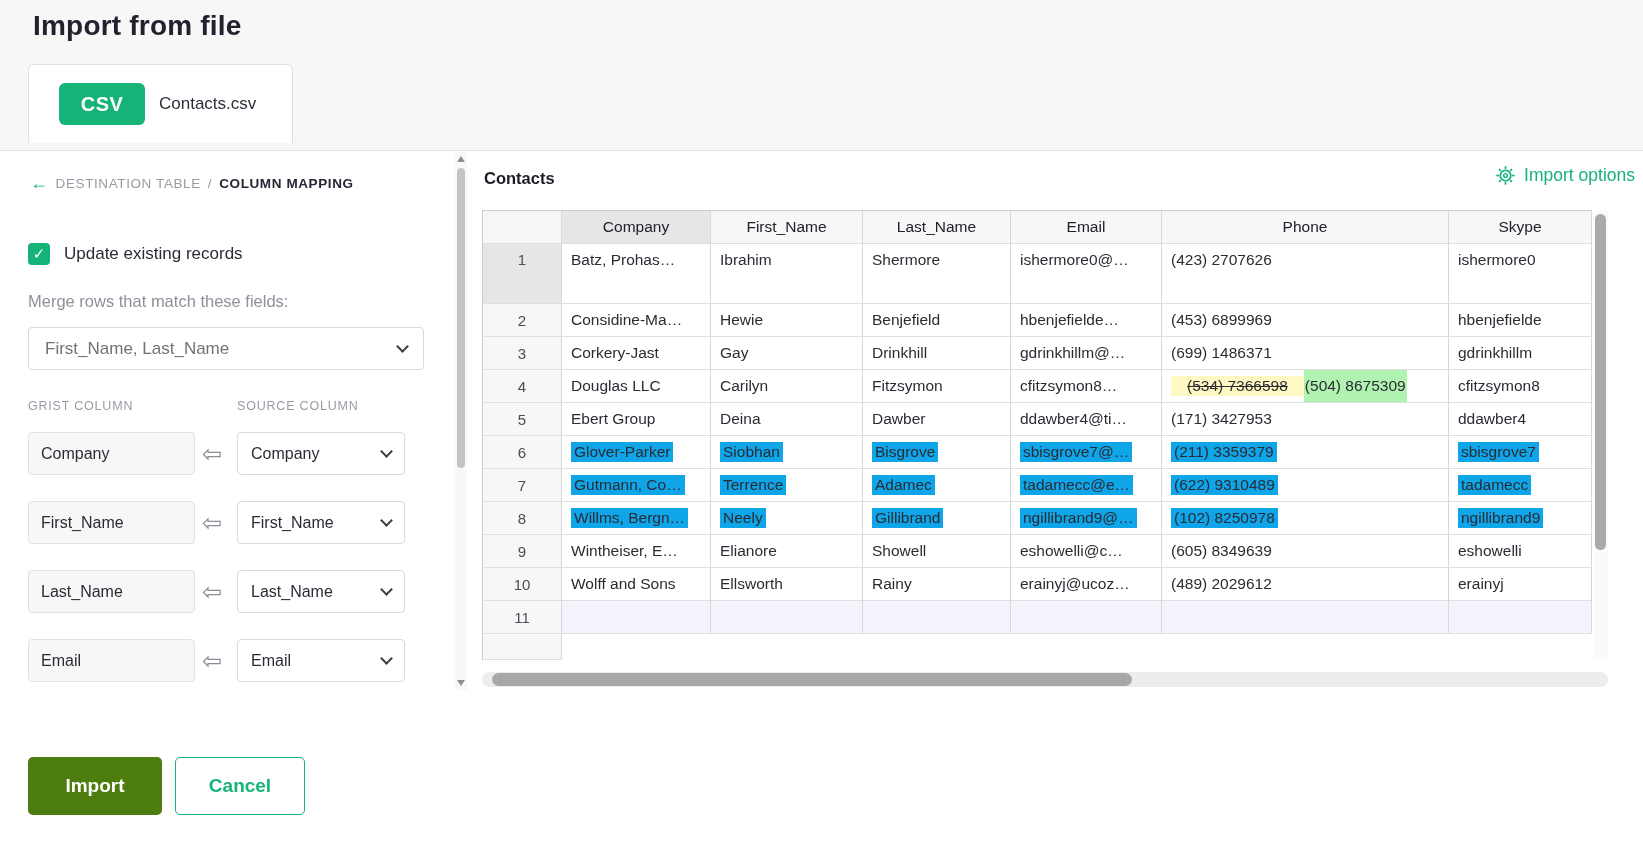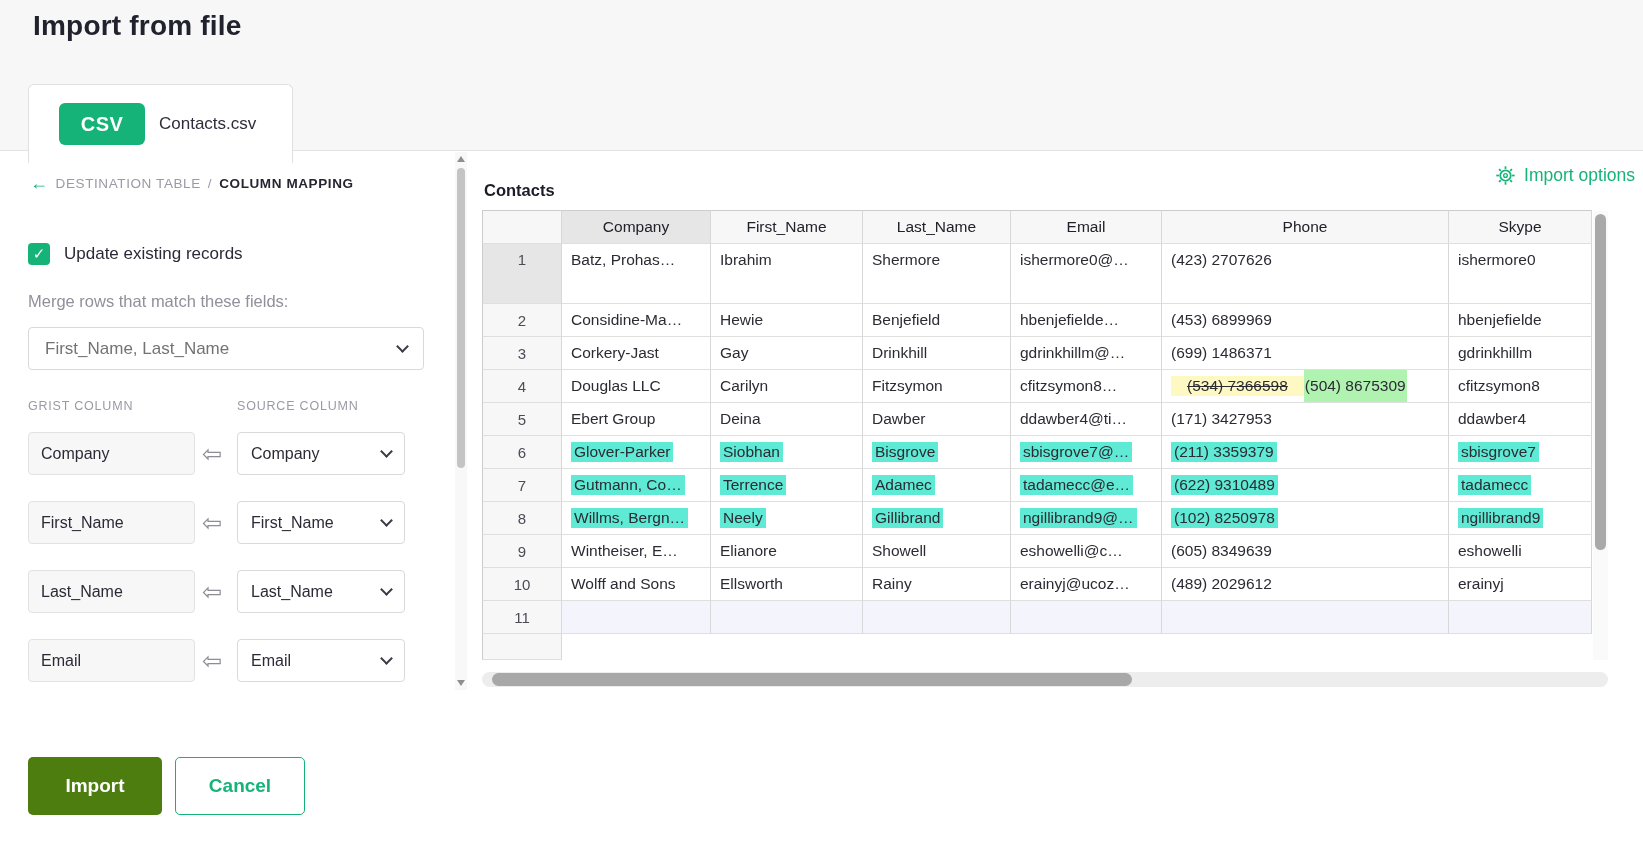--- a/index.html
+++ b/index.html
@@ -2,21 +2,21 @@
 <html><head>
 <meta charset="utf-8">
 <style>
   * { margin:0; padding:0; box-sizing:border-box; }
   html,body { width:1643px; height:846px; background:#fff; font-family:"Liberation Sans", sans-serif; overflow:hidden; }
   #canvas { position:relative; width:1643px; height:846px; background:#ffffff; }
 
   
   .top-strip { position:absolute; left:0; top:0; width:1643px; height:151px; background:#f7f7f7; border-bottom:1px solid #e3e3e3; }
   .page-title { position:absolute; left:33px; top:10px; font-size:28px; font-weight:700; color:#22222e; letter-spacing:0.2px; }
-  .file-tab { position:absolute; left:28px; top:84px; width:265px; height:79px; background:#ffffff; border:1px solid #e0e0e0; border-bottom:none; border-radius:6px 6px 0 0; z-index:3; display:flex; align-items:center; }
+  .file-tab { position:absolute; left:28px; top:64px; width:265px; height:79px; background:#ffffff; border:1px solid #e0e0e0; border-bottom:none; border-radius:6px 6px 0 0; z-index:3; display:flex; align-items:center; }
   .csv-badge { margin-left:30px; width:86px; height:42px; background:#16b378; color:#fff; font-weight:700; font-size:20px; border-radius:6px; display:flex; align-items:center; justify-content:center; letter-spacing:0.5px; }
   .file-tab-name { margin-left:14px; font-size:17px; color:#2e2e3a; }
 
   
   .breadcrumb { position:absolute; left:30px; top:176px; font-size:13.5px; letter-spacing:0.6px; color:#9a9aa5; display:flex; align-items:center; gap:7px; }
   .back-arrow { color:#16b378; font-size:18px; font-weight:700; line-height:13px; }
   .crumb-parent { color:#9a9aa5; cursor:pointer; }
   .crumb-sep { color:#9a9aa5; }
   .crumb-current { color:#262633; font-weight:700; }
 
@@ -42,40 +42,40 @@
   
   .lp-scrollbar { position:absolute; left:455px; top:152px; width:12px; height:538px; background:#f8f8f8; }
   .lp-up    { position:absolute; left:2px; top:4px;   width:0; height:0; border-left:4px solid transparent; border-right:4px solid transparent; border-bottom:6px solid #8f8f8f; }
   .lp-down  { position:absolute; left:2px; bottom:4px; width:0; height:0; border-left:4px solid transparent; border-right:4px solid transparent; border-top:6px solid #8f8f8f; }
   .lp-thumb { position:absolute; left:2px; top:16px; width:8px; height:300px; background:#c4c4c4; border-radius:4px; }
 
   .import-btn { position:absolute; left:28px; top:757px; width:134px; height:58px; background:#4d7c0f; border:none; border-radius:5px; color:#fff; font-size:19px; font-weight:700; font-family:"Liberation Sans",sans-serif; cursor:pointer; }
   .cancel-btn { position:absolute; left:175px; top:757px; width:130px; height:58px; background:#fff; border:1px solid #16b378; border-radius:5px; color:#16b378; font-size:19px; font-weight:700; font-family:"Liberation Sans",sans-serif; cursor:pointer; }
 
   
-  .preview-title { position:absolute; left:484px; top:181px; font-size:16.5px; font-weight:700; color:#1c1c28; }
+  .preview-title { position:absolute; left:484px; top:169px; font-size:16.5px; font-weight:700; color:#1c1c28; }
   .import-options { position:absolute; top:165px; right:8px; display:flex; align-items:center; gap:8px; color:#16b378; font-size:17.5px; cursor:pointer; }
   .gear-icon svg { display:block; }
 
   
   #grid { position:absolute; left:482px; top:210px; }
   .grid-row { display:grid; grid-template-columns:80px 149px 152px 148px 151px 287px 143px; }
   .cell { border-right:1px solid #d8d8d8; border-bottom:1px solid #dfdfdf; background:#fff; font-size:15.5px; color:#2b2b33; padding:0 9px; display:flex; align-items:center; overflow:hidden; white-space:nowrap; }
   .cell:first-child { border-left:1px solid #cccccc; }
   .hdr .cell { border-top:1px solid #cccccc; background:#f7f7f7; justify-content:center; color:#21212b; height:34px; font-size:15.5px; }
   .hdr .cell.sel-col { background:#e6e6e6; }
   .rownum { background:#f7f7f7; justify-content:center; color:#4c4c56; font-size:15px; }
   .row-std .cell { height:33px; }
   .row-tall .cell { height:60px; align-items:flex-start; padding-top:7px; }
   .row-tall .rownum.sel-row { background:#e6e6e6; }
   .row-new .cell { background:#f4f4fd; }
   .row-new .cell.rownum { background:#f7f7f7; }
   .row-stub .cell { height:26px; border:none; background:#fff; }
   .row-stub .cell.rownum { background:#f7f7f7; border-left:1px solid #cccccc; border-right:1px solid #d8d8d8; border-bottom:1px solid #dfdfdf; }
-  .hl { background:#5eead4; padding:1px 3px; }
+  .hl { background:#0ea5e9; padding:1px 3px; }
   .diff-old { background:#fef9c3; text-decoration:line-through; padding:1px 16px; }
   .diff-new { background:#b0f2b0; padding:19px 1px; }
 
   
   .v-scrollbar { position:absolute; left:1593px; top:211px; width:15px; height:449px; background:#fafafa; }
   .v-thumb { position:absolute; left:2px; top:3px; width:11px; height:336px; background:#a9a9a9; border-radius:6px; }
   .h-scrollbar { position:absolute; left:482px; top:672px; width:1126px; height:15px; background:#ededed; border-radius:8px; }
   .h-thumb { position:absolute; left:10px; top:1px; width:640px; height:13px; background:#a8a8a8; border-radius:7px; }
 </style>
 </head>

